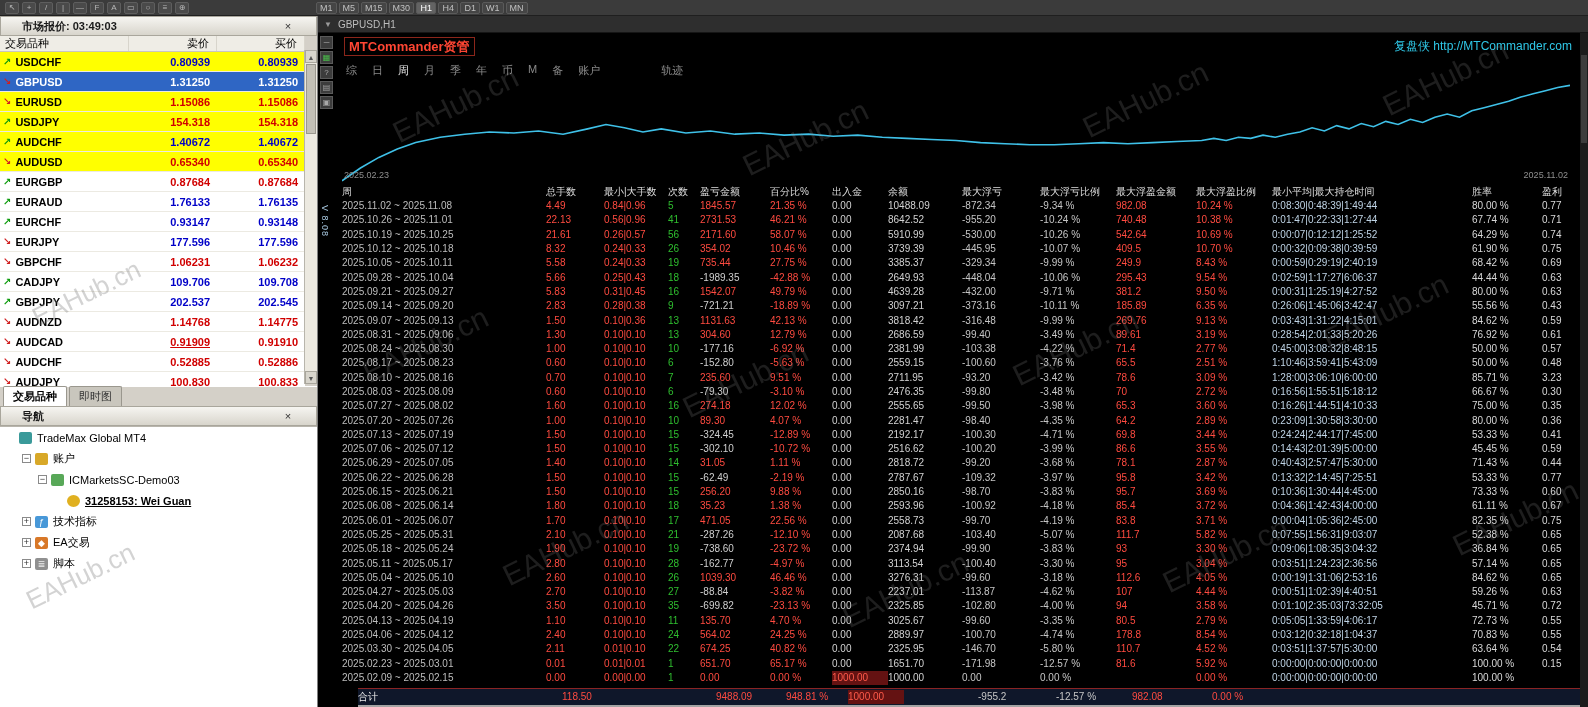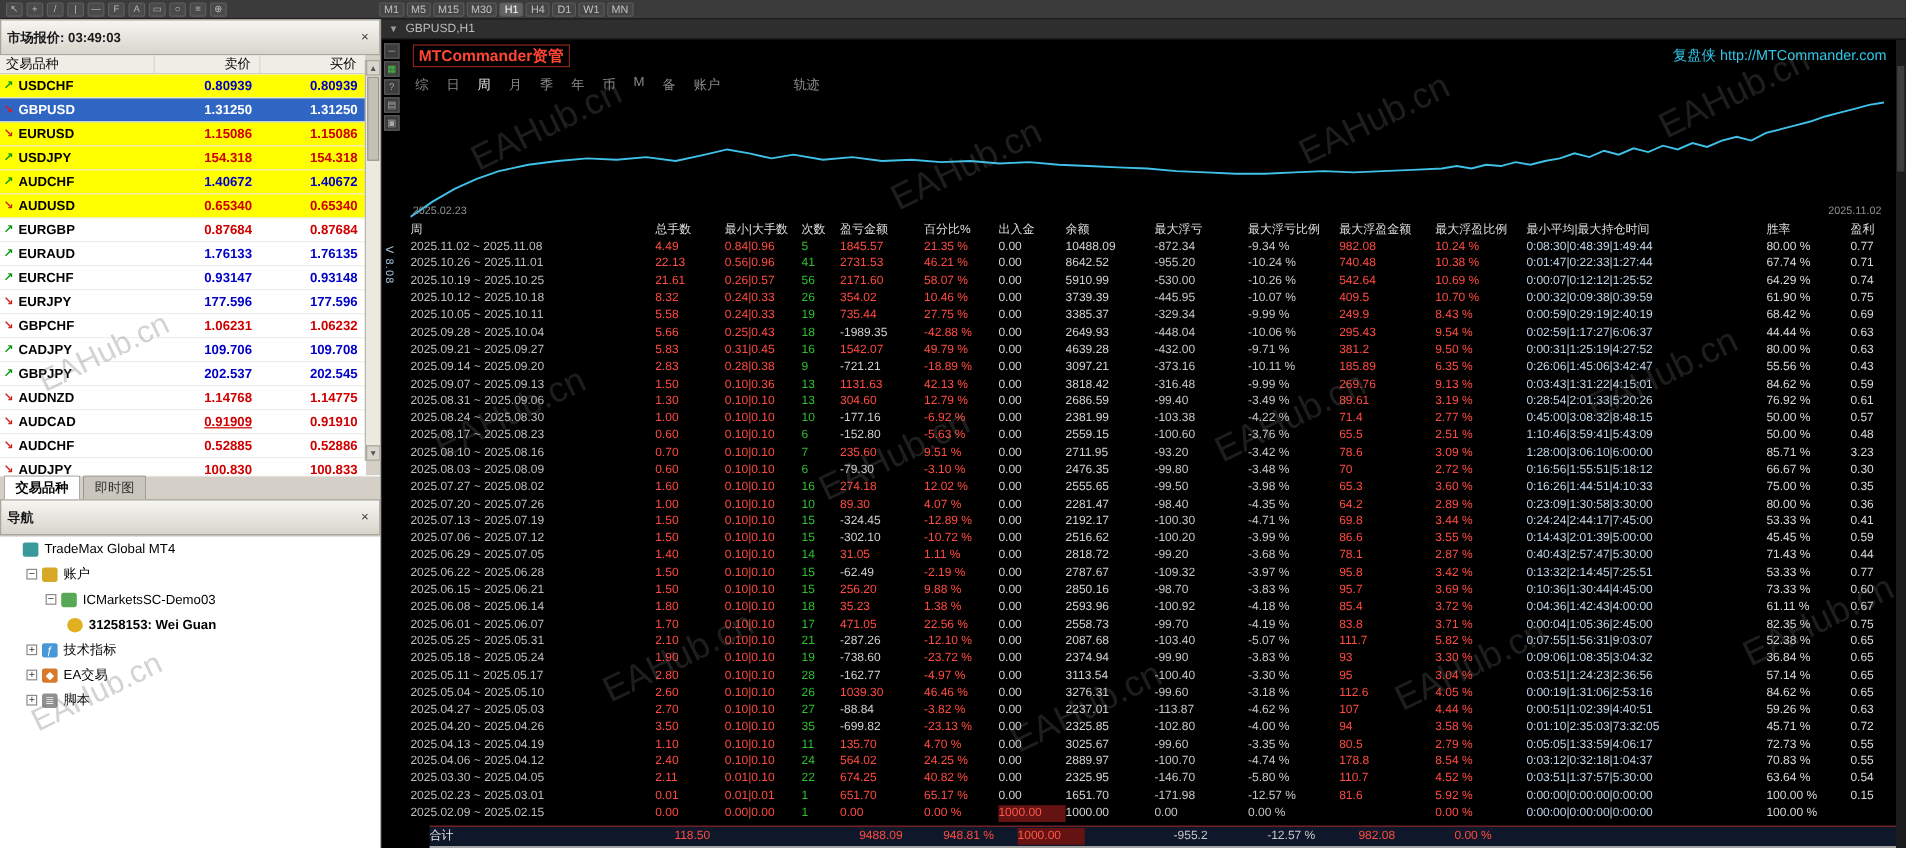--- a/index.html
+++ b/index.html
@@ -9,21 +9,21 @@
   
   .top-toolbar{position:absolute;left:0;top:0;width:1588px;height:16px;background:#3b3b3b;border-bottom:1px solid #1f1f1f;display:flex;align-items:center}
   .tb-icons{width:316px;display:flex;gap:3px;padding-left:5px}
   .tb-icon{width:14px;height:12px;background:#4a4a4a;border:1px solid #5e5e5e;color:#b8b8b8;font-size:8px;line-height:10px;text-align:center;border-radius:2px;cursor:default}
   .tb-periods{display:flex;gap:2px}
   .tb-period{min-width:20px;padding:0 3px;height:12px;font-size:9px;line-height:11px;text-align:right;color:#c0c0c0;background:#454545;border:1px solid #5a5a5a;border-radius:2px}
   .tb-period.active{background:#636363;color:#fff}
 
   
   .left-panel{position:absolute;left:0;top:16px;width:318px;height:691px;background:#d4d0c8;overflow:hidden;border-right:1px solid #7f7f7f}
-  .panel-title{height:30px;background:linear-gradient(180deg,#f6f5f1,#d8d5cc);border:1px solid #a9a69c;display:flex;align-items:center;padding:0 5px;font-size:11px;font-weight:700;color:#1a1a1a}
+  .panel-title{height:20px;background:linear-gradient(180deg,#f6f5f1,#d8d5cc);border:1px solid #a9a69c;display:flex;align-items:center;padding:0 21px;font-size:11px;font-weight:700;color:#1a1a1a}
   .panel-title .x{margin-left:auto;width:14px;text-align:center;color:#333;font-size:11px;font-weight:400;cursor:default}
   .mw-header{display:flex;height:16px;background:#efede6;border-bottom:1px solid #c9c6bc;font-size:11px;color:#000;align-items:center;width:305px}
   .mw-h{width:129px;padding-left:5px;border-right:1px solid #d8d5cc}
   .mw-h.num{width:88px;text-align:right;padding-right:7px}
   .mw-rows{height:334px;background:#fff;overflow:hidden;position:relative;width:305px}
   .mw-row{display:flex;height:20px;align-items:center;border-bottom:1px solid #eceae2;font-size:11px;font-weight:700;background:#fff}
   .mw-row.sel{background:#2f66c4}
   .mw-row.sel .mw-name,.mw-row.sel .mw-price{color:#fff !important}
   .mw-sym{width:129px;display:flex;align-items:center;gap:4px;padding-left:3px;color:#000}
   .mw-arrow{font-size:10px}
@@ -300,21 +300,21 @@
         <div class="nav-item" style="padding-left: 22px;">
           <span class="nav-exp">−</span>
           <span class="nav-ico i-accounts"></span>
           <span class="nav-label">账户</span>
         </div>
         <div class="nav-item" style="padding-left: 38px;">
           <span class="nav-exp">−</span>
           <span class="nav-ico i-server"></span>
           <span class="nav-label">ICMarketsSC-Demo03</span>
         </div>
-        <div class="nav-item" style="padding-left: 43px;">
+        <div class="nav-item" style="padding-left: 54px; text-decoration: underline;">
           <span class="nav-exp-sp"></span>
           <span class="nav-ico i-account"></span>
           <span class="nav-label b">31258153: Wei Guan</span>
         </div>
         <div class="nav-item" style="padding-left: 22px;">
           <span class="nav-exp">+</span>
           <span class="nav-ico i-indicators">ƒ</span>
           <span class="nav-label">技术指标</span>
         </div>
         <div class="nav-item" style="padding-left: 22px;">

